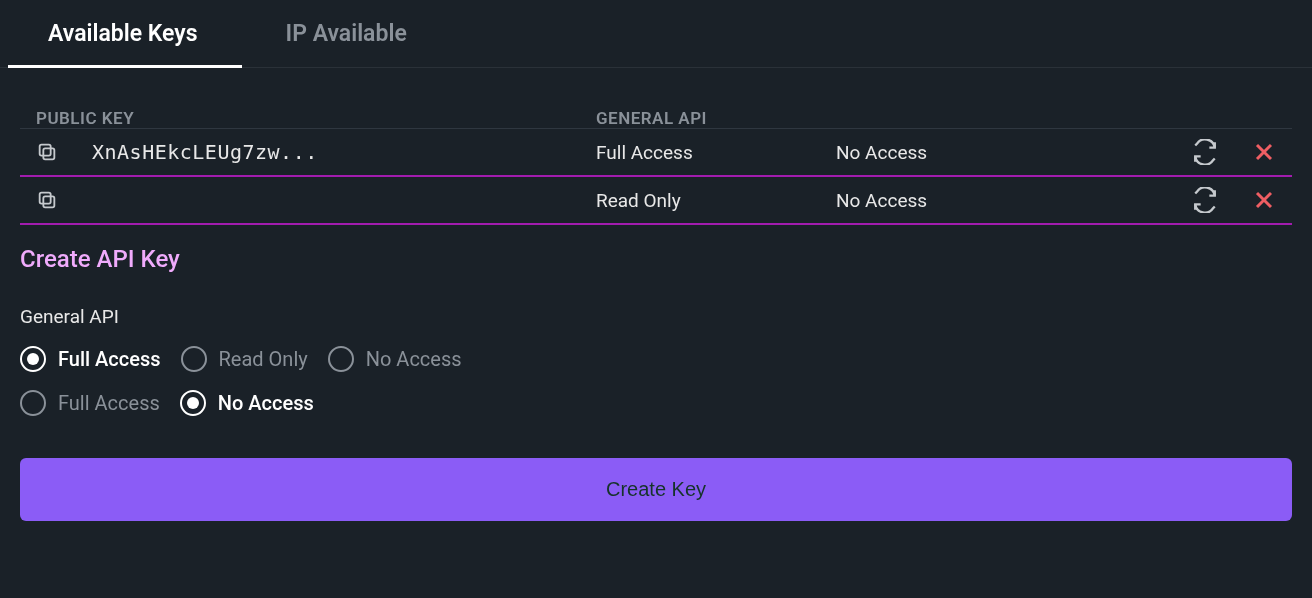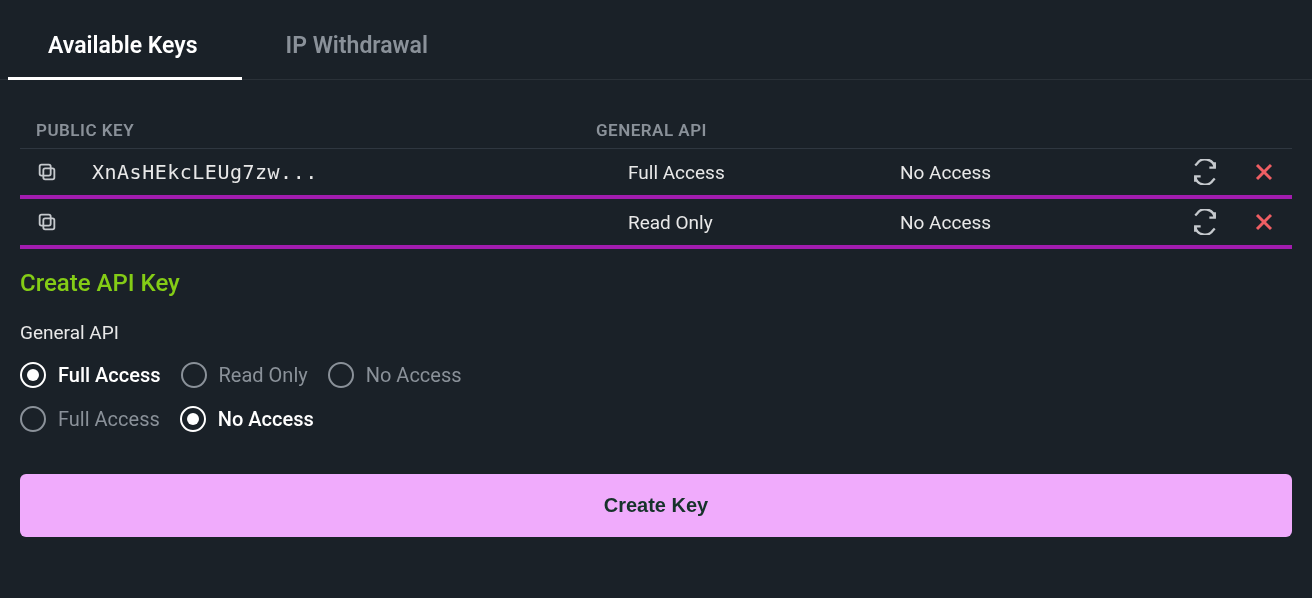--- a/index.html
+++ b/index.html
@@ -11,21 +11,21 @@
     height: 598px;
     overflow: hidden;
   }
   .container {
     padding: 0;
   }
   .tabs {
     display: flex;
     border-bottom: 1px solid #2a3138;
     padding-left: 4px;
-    padding-top: 18px;
+    padding-top: 6px;
   }
   .tab {
     padding: 14px 44px 20px 44px;
     font-size: 23px;
     font-weight: 600;
     color: #8a9199;
     cursor: pointer;
     position: relative;
   }
   .tab.active {
@@ -42,36 +42,35 @@
   }
   .content {
     padding: 20px 20px 20px 20px;
   }
   .table {
     width: 100%;
   }
   .thead {
     display: grid;
     grid-template-columns: 560px 240px 1fr 120px;
-    padding: 20px 16px 8px 16px;
+    padding: 20px 16px 0 16px;
     border-bottom: 1px solid #2f3740;
   }
   .th {
     font-size: 17px;
     font-weight: 600;
     letter-spacing: 0.5px;
     color: #8a9199;
   }
   .trow {
     display: grid;
     grid-template-columns: 560px 240px 1fr 120px;
     align-items: center;
     padding: 10px 16px;
-    border-bottom: 4px solid #a21caf;
-    gap: 32px;
+    border-bottom: 2px solid #a21caf;
   }
   .pk-cell {
     display: flex;
     align-items: center;
     gap: 34px;
   }
   .copy-icon {
     width: 22px;
     height: 22px;
     stroke: #c5c9cd;
@@ -111,22 +110,22 @@
     stroke-width: 3;
     cursor: pointer;
   }
 
   .create-section {
     padding: 20px 0 0 0;
   }
   .create-title {
     font-size: 24px;
     font-weight: 500;
-    color: #84cc16;
-    margin-bottom: 24px;
+    color: #f0abfc;
+    margin-bottom: 32px;
   }
   .group-label {
     font-size: 19px;
     color: #e8e8e8;
     margin-bottom: 18px;
   }
   .radio-row {
     display: flex;
     align-items: center;
     gap: 20px;
@@ -163,41 +162,41 @@
     font-size: 20px;
     color: #8a9199;
   }
   .radio-item.selected .radio-label {
     color: #ffffff;
     font-weight: 500;
   }
   .create-btn {
     margin-top: 24px;
     width: 100%;
-    background: #f0abfc;
+    background: #8b5cf6;
     color: #16332a;
     border: none;
     border-radius: 6px;
     font-size: 20px;
-    font-weight: 700;
+    font-weight: 400;
     padding: 20px 0;
     cursor: pointer;
   }
 </style>
 </head>
 <body>
 
 <div class="container">
 
   <div class="tabs">
     <div class="tab active">
       <span>Available Keys</span>
     </div>
     <div class="tab">
-      <span>IP Withdrawal</span>
+      <span>IP Available</span>
     </div>
   </div>
 
   <div class="content">
 
     <div class="table">
       <div class="thead">
         <div class="th">PUBLIC KEY</div>
         <div class="th">GENERAL API</div>
         <div></div>

